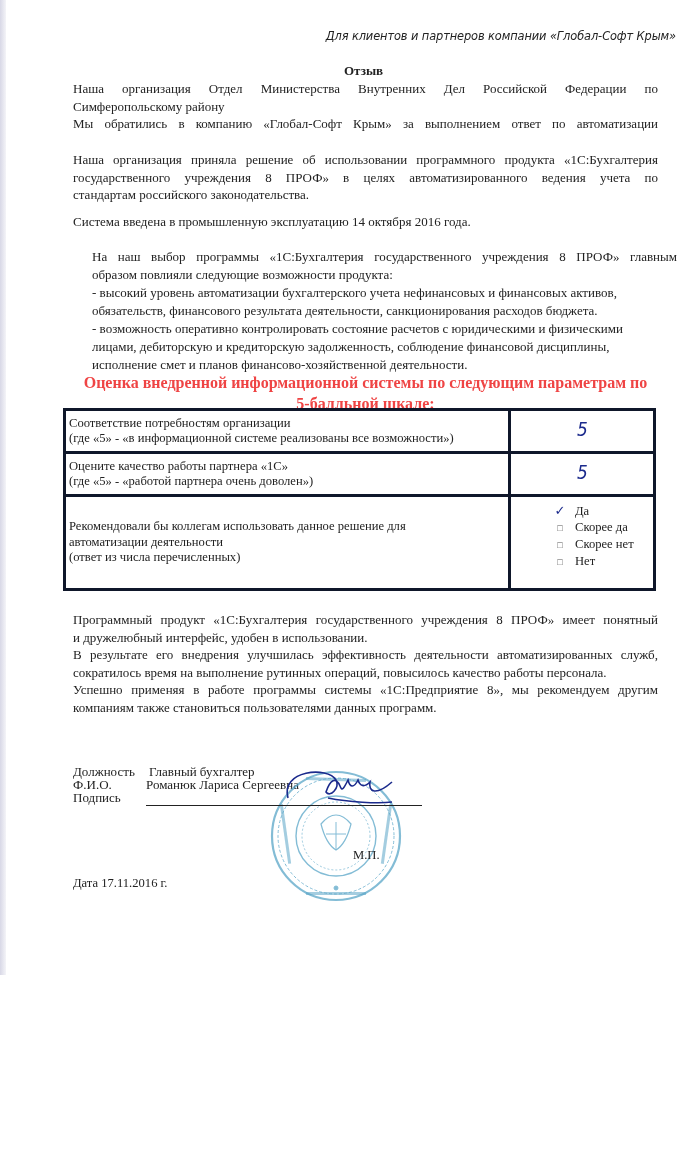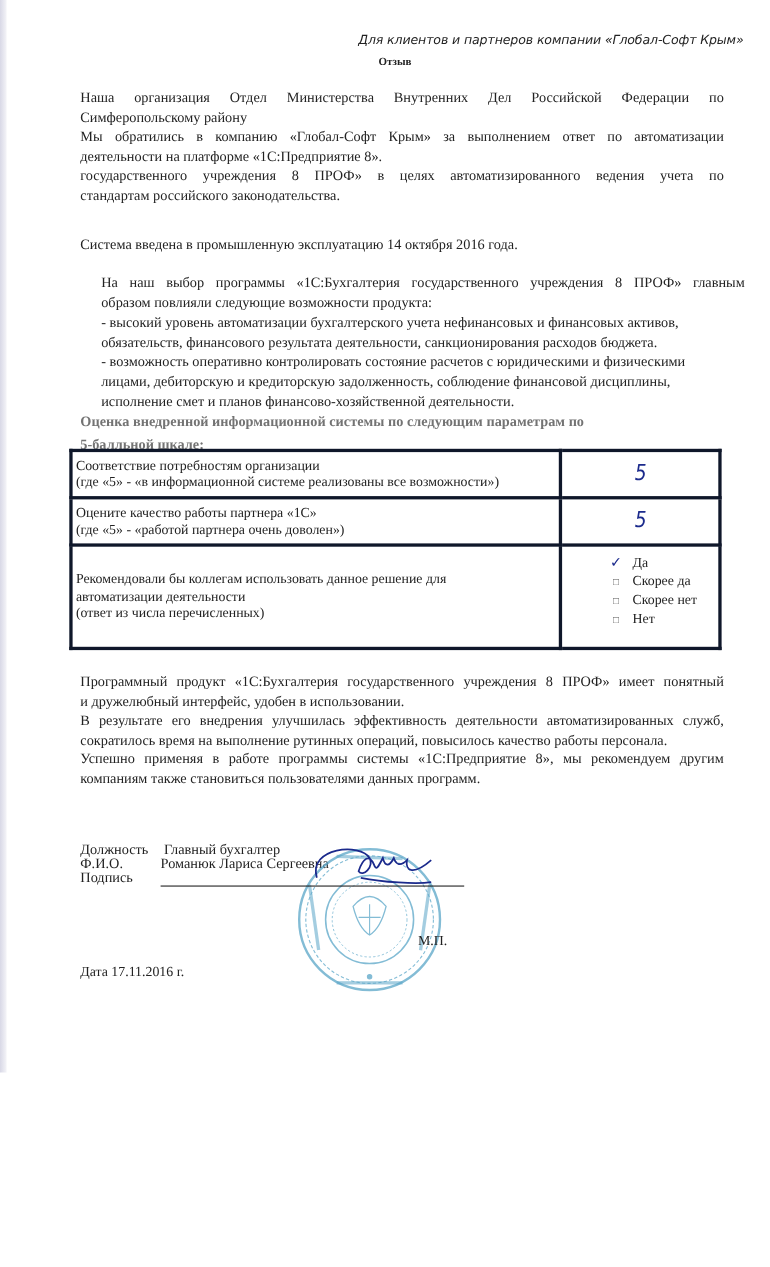--- a/index.html
+++ b/index.html
@@ -29,23 +29,23 @@
       top: 29px;
       font-family: "DejaVu Sans", sans-serif;
       font-style: italic;
       font-size: 11.4px;
       color: #222;
       letter-spacing: -0.1px;
     }
     .doc-title {
       position: absolute;
       left: 344px;
-      top: 51px;
+      top: 63px;
       font-weight: bold;
-      font-size: 10px;
+      font-size: 13px;
       color: #222;
     }
     .para {
       position: absolute;
       left: 73px;
       width: 585px;
       font-size: 13px;
       line-height: 17.5px;
       text-align: justify;
       color: #222;
@@ -62,25 +62,25 @@
     .p-contact { top: 115px; }
     .p-decision { top: 151px; }
     .p-launch { top: 213px; }
     .p-choice { top: 248px; line-height: 18px; margin-left: 19px; }
 
     .rating-title {
       position: absolute;
       left: 73px;
       width: 585px;
       top: 372px;
-      text-align: left;
+      text-align: center;
       font-weight: bold;
-      font-size: 13px;
+      font-size: 16px;
       line-height: 21px;
-      color: #737373;
+      color: #ef4444;
     }
     .rating-table {
       position: absolute;
       left: 63px;
       top: 408px;
       width: 593px;
       border-collapse: collapse;
       font-size: 12.6px;
       color: #222;
     }
@@ -158,21 +158,20 @@
       top: 764px;
       width: 140px;
       height: 140px;
     }
     .mp {
       position: absolute;
       left: 353px;
       top: 848px;
       font-size: 12.6px;
       color: #222;
-      margin-left: 27px;
     }
     .date {
       position: absolute;
       left: 73px;
       top: 876px;
       font-size: 12.6px;
       color: #222;
     }
   </style>
 </head>
@@ -183,24 +182,24 @@
 <div class="header-note">Для клиентов и партнеров компании «Глобал-Софт Крым»</div>
 <div class="doc-title">Отзыв</div>
 
 <div class="para p-intro">
   <span class="jl">Наша организация Отдел Министерства Внутренних Дел Российской Федерации по</span>
   <span class="ln">Симферопольскому району</span>
 </div>
 
 <div class="para p-contact">
   <span class="jl">Мы обратились в компанию «Глобал-Софт Крым» за выполнением ответ по автоматизации</span>
-  <span class="ln">деятельности на платформе «1С:Предприятие 8».</span>
 </div>
 
 <div class="para p-decision">
+  <span class="jl">Наша организация приняла решение об использовании программного продукта «1С:Бухгалтерия</span>
   <span class="jl">государственного учреждения 8 ПРОФ» в целях автоматизированного ведения учета по</span>
   <span class="ln">стандартам российского законодательства.</span>
 </div>
 
 <div class="para p-launch">
   <span class="ln">Система введена в промышленную эксплуатацию 14 октября 2016 года.</span>
 </div>
 
 <div class="para p-choice">
   <span class="jl">На наш выбор программы «1С:Бухгалтерия государственного учреждения 8 ПРОФ» главным</span>

